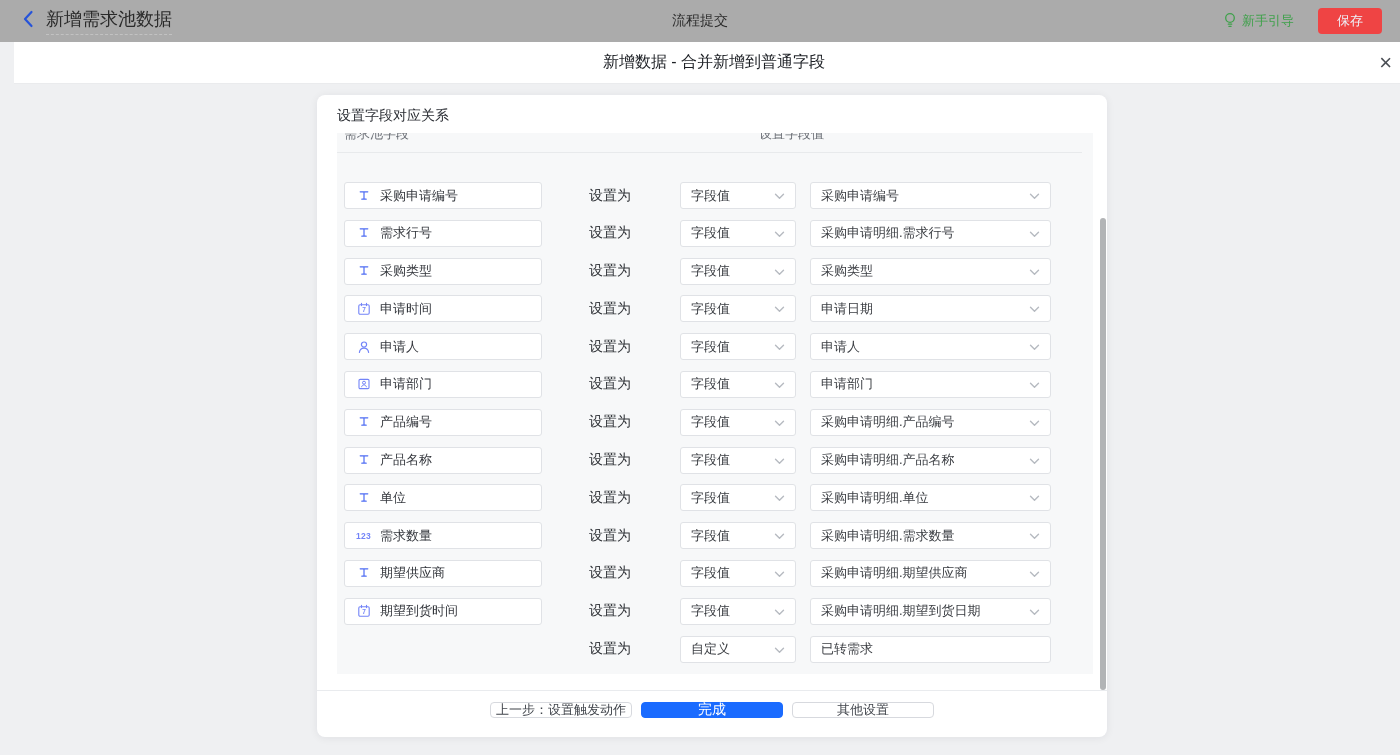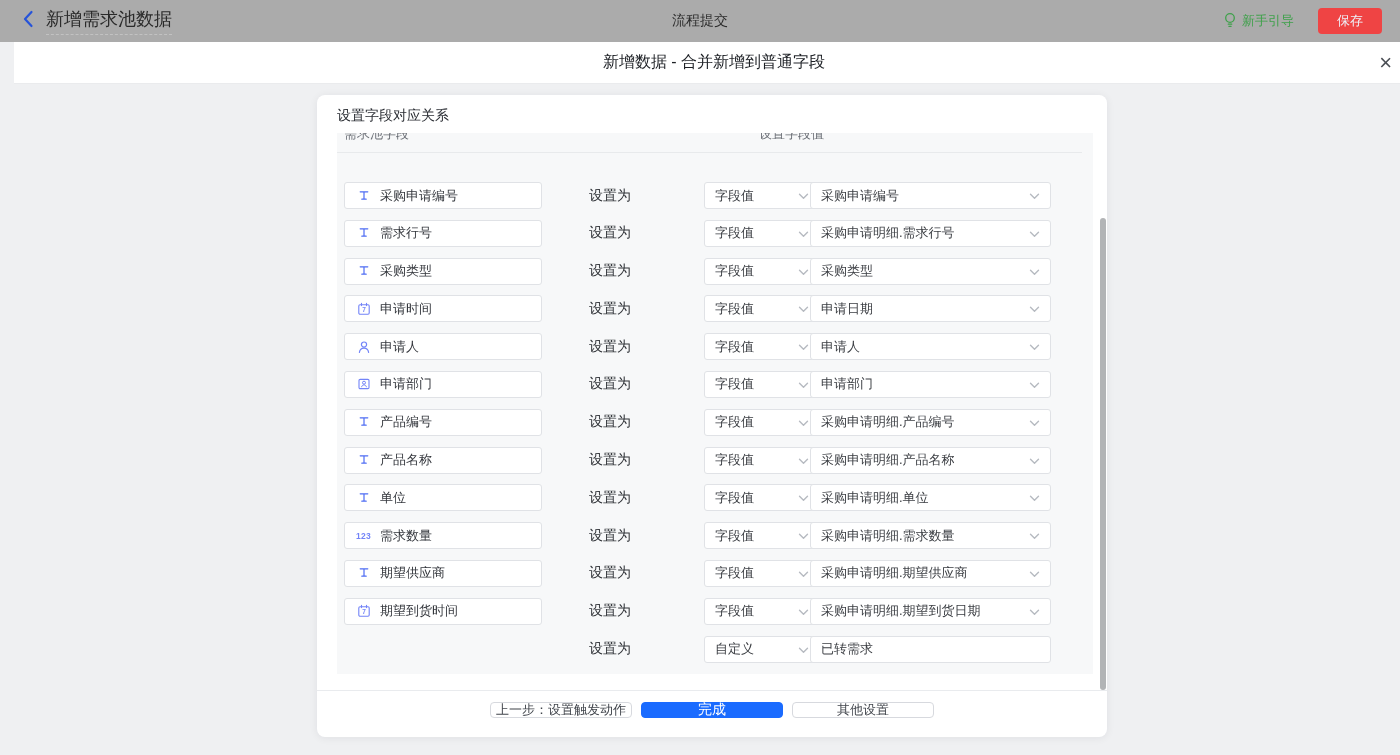--- a/index.html
+++ b/index.html
@@ -72,21 +72,21 @@
   }
   .f-icon { width:15px; height:15px; display:flex; align-items:center; justify-content:center; flex:0 0 15px;text-align:center; }
   .num { font-size:8.5px; font-weight:bold; color:#7384f8; letter-spacing:.3px; white-space:nowrap; }
   .set-as { position:absolute; left:245px; top:50%; transform:translateY(-50%); font-size:14px; color:#303338; }
   .sel {
     position:absolute; top:0; height:27px; background:#fff;
     border:1px solid #e0e2e6; border-radius:3px;
     display:flex; align-items:center; justify-content:space-between;
     padding:0 10px; font-size:13px; color:#3a3d42; cursor:pointer;
   }
-  .sel-mode { left:360px; width:116px; }
+  .sel-mode { left:336px; width:116px; }
   .sel-target { left:466px; width:241px; }
   .sel.is-input { cursor:text; }
   .sel .s-label { white-space:nowrap; overflow:hidden; }
   
   .scroll-thumb {
     position:absolute; left:783px; top:123px; width:6px; height:472px;
     background:#b2b4b6; border-radius:3px;
   }
   
   .footer-divider { position:absolute; left:0; top:595px; width:100%; height:1px; background:#e9ebee; }

